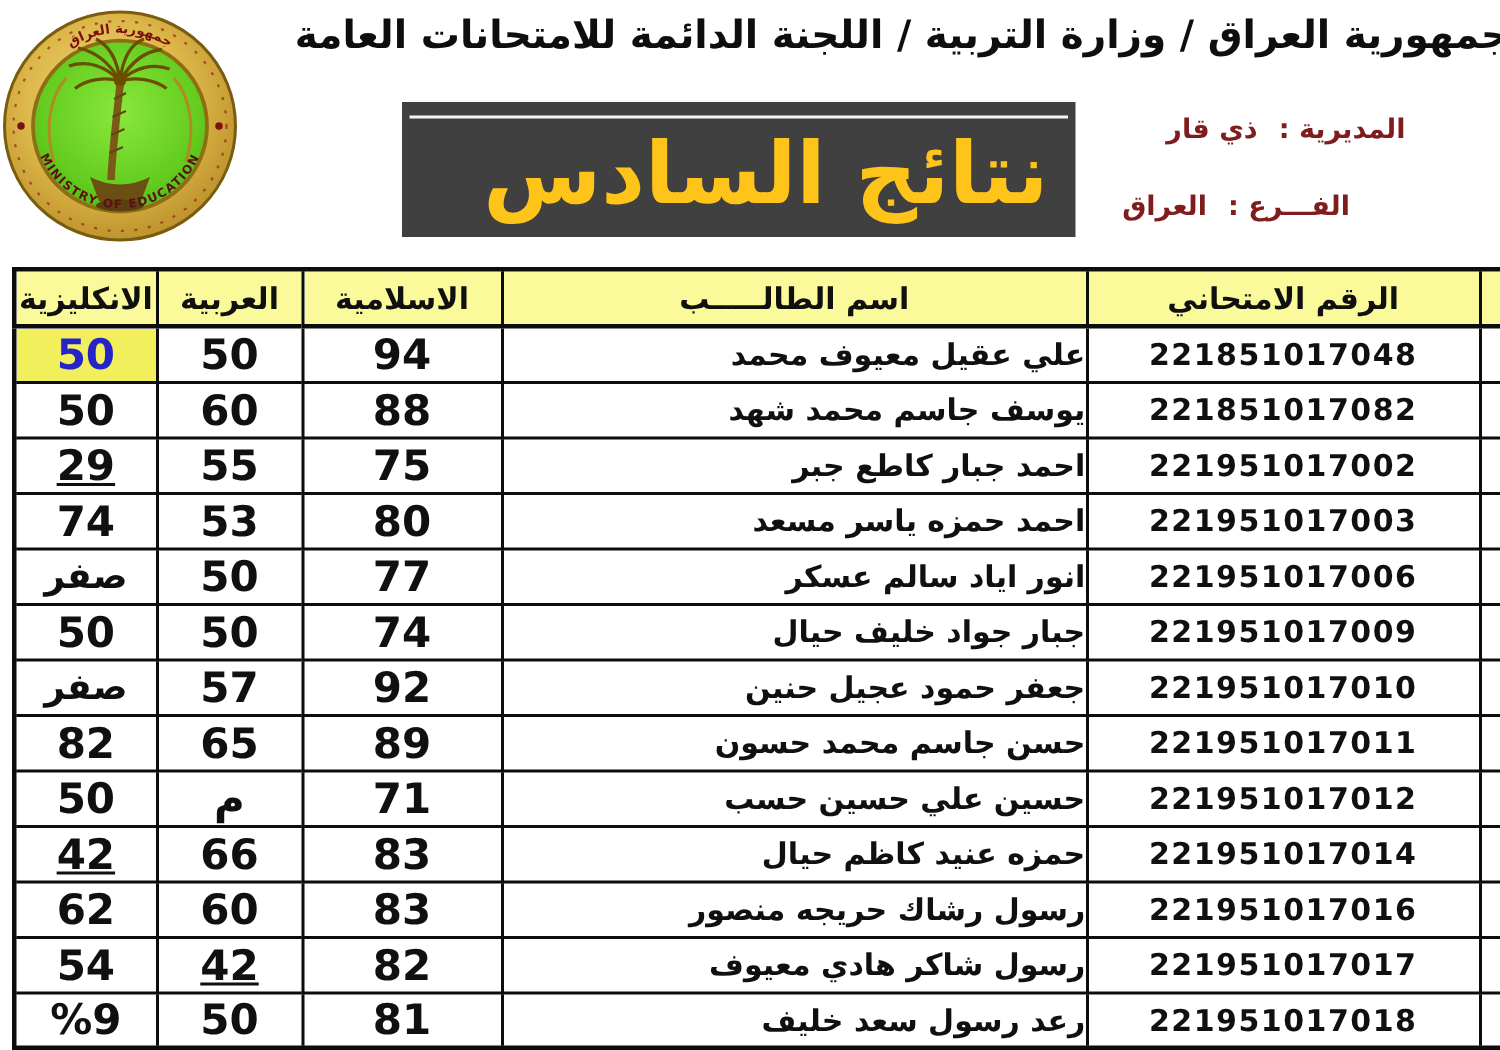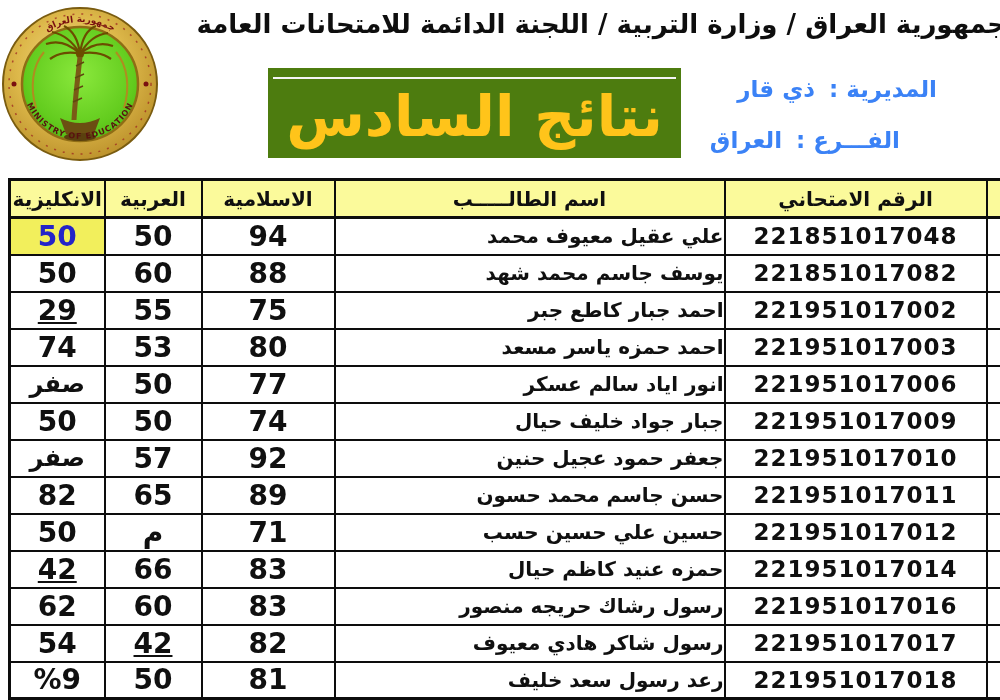--- a/index.html
+++ b/index.html
@@ -10,46 +10,46 @@
   }
   
   .page-title{
     position:absolute;top:9px;right:-6px;
     direction:rtl;white-space:nowrap;
     font-size:26px;font-weight:bold;color:#0e0e0e;
   }
   .logo-wrap{position:absolute;left:0px;top:4px;width:162px;height:160px;}
   .banner{
     position:absolute;left:268px;top:68px;width:413px;height:90px;
-    background:#4d7c0f;display:flex;align-items:center;justify-content:center;
+    background:#404040;display:flex;align-items:center;justify-content:center;padding-left:36px;
   }
   .banner-line{position:absolute;left:5px;right:5px;top:9px;height:2px;background:#f5f5f5;}
   .banner-text{
     direction:rtl;font-size:57px;font-weight:bold;color:#ffc41a;
     line-height:80px;letter-spacing:1px;padding-top:6px;
   }
-  .meta{position:absolute;direction:rtl;white-space:nowrap;font-size:23px;font-weight:bold;color:#3b82f6;}
+  .meta{position:absolute;direction:rtl;white-space:nowrap;font-size:18px;font-weight:bold;color:#7f1d1d;}
   .meta .val{margin-right:14px;}
   .meta.dir{top:76px;right:63px;}
   .meta.branch{top:127px;right:100px;}
   
   table.results{
     position:absolute;left:8px;top:178px;width:992px;
     border-collapse:collapse;table-layout:fixed;direction:rtl;
   }
   table.results td,table.results th{
     border:2px solid #0d0d0d;padding:0;overflow:hidden;white-space:nowrap;
   }
   table.results{border:3px solid #0d0d0d;}
   tr.hdr{height:38px;background:#fbfa9b;}
   tr.hdr th{font-size:20px;font-weight:bold;border-bottom:3px solid #0d0d0d;}
   tr.row{height:37px;background:#ffffff;}
   col.c-cut{width:15px;} col.c-exam{width:262px;} col.c-name{width:390px;}
   col.c-isl{width:133px;} col.c-arb{width:97px;} col.c-eng{width:95px;}
-  td.x{font-size:23px;font-weight:bold;text-align:center;letter-spacing:1px;margin-top:36px;}
+  td.x{font-size:20px;font-weight:bold;text-align:center;letter-spacing:1px;margin-top:36px;}
   td.n{font-size:20px;font-weight:bold;text-align:right;padding-right:12px;}
   td.s{font-size:28px;font-weight:bold;text-align:center;}
   td.sm{font-size:24px;}
   td.hl{background:#f2ef5c;color:#2424c8;}
   .ul{text-decoration:underline;}
   td.cut{background:#ffffff;}
   tr.hdr th.cut{background:#fbfa9b;}
 </style>
 </head>
 <body>

